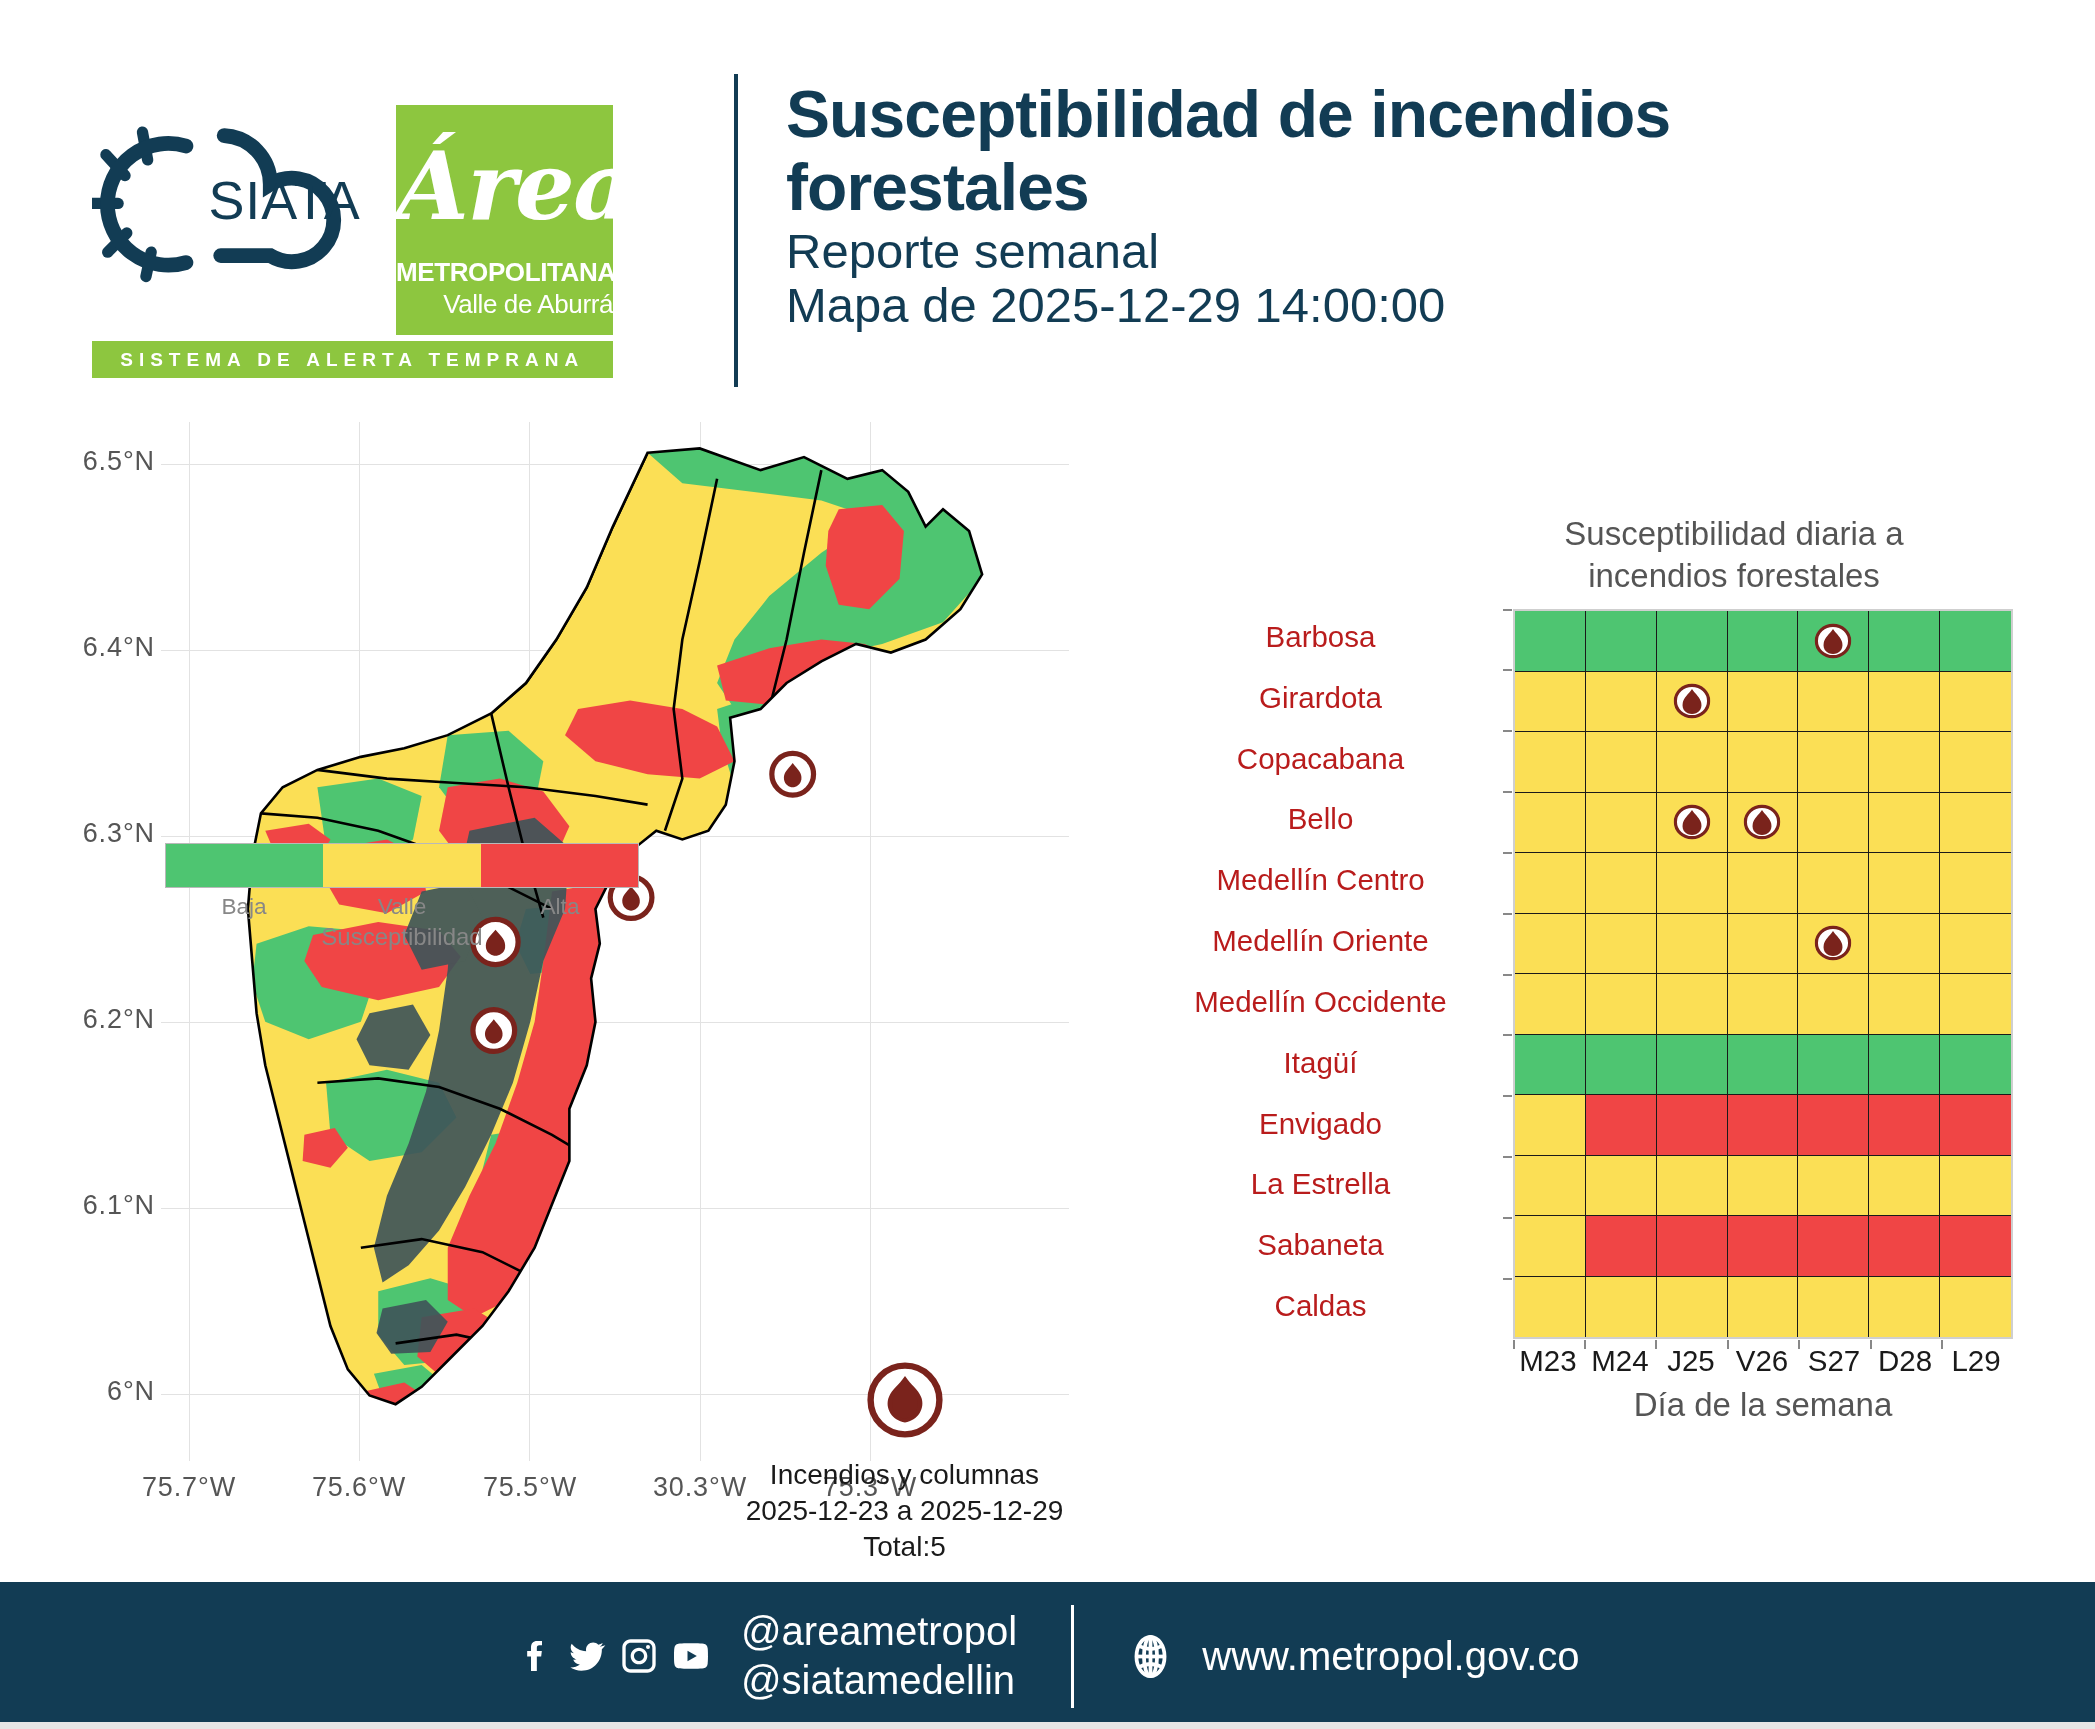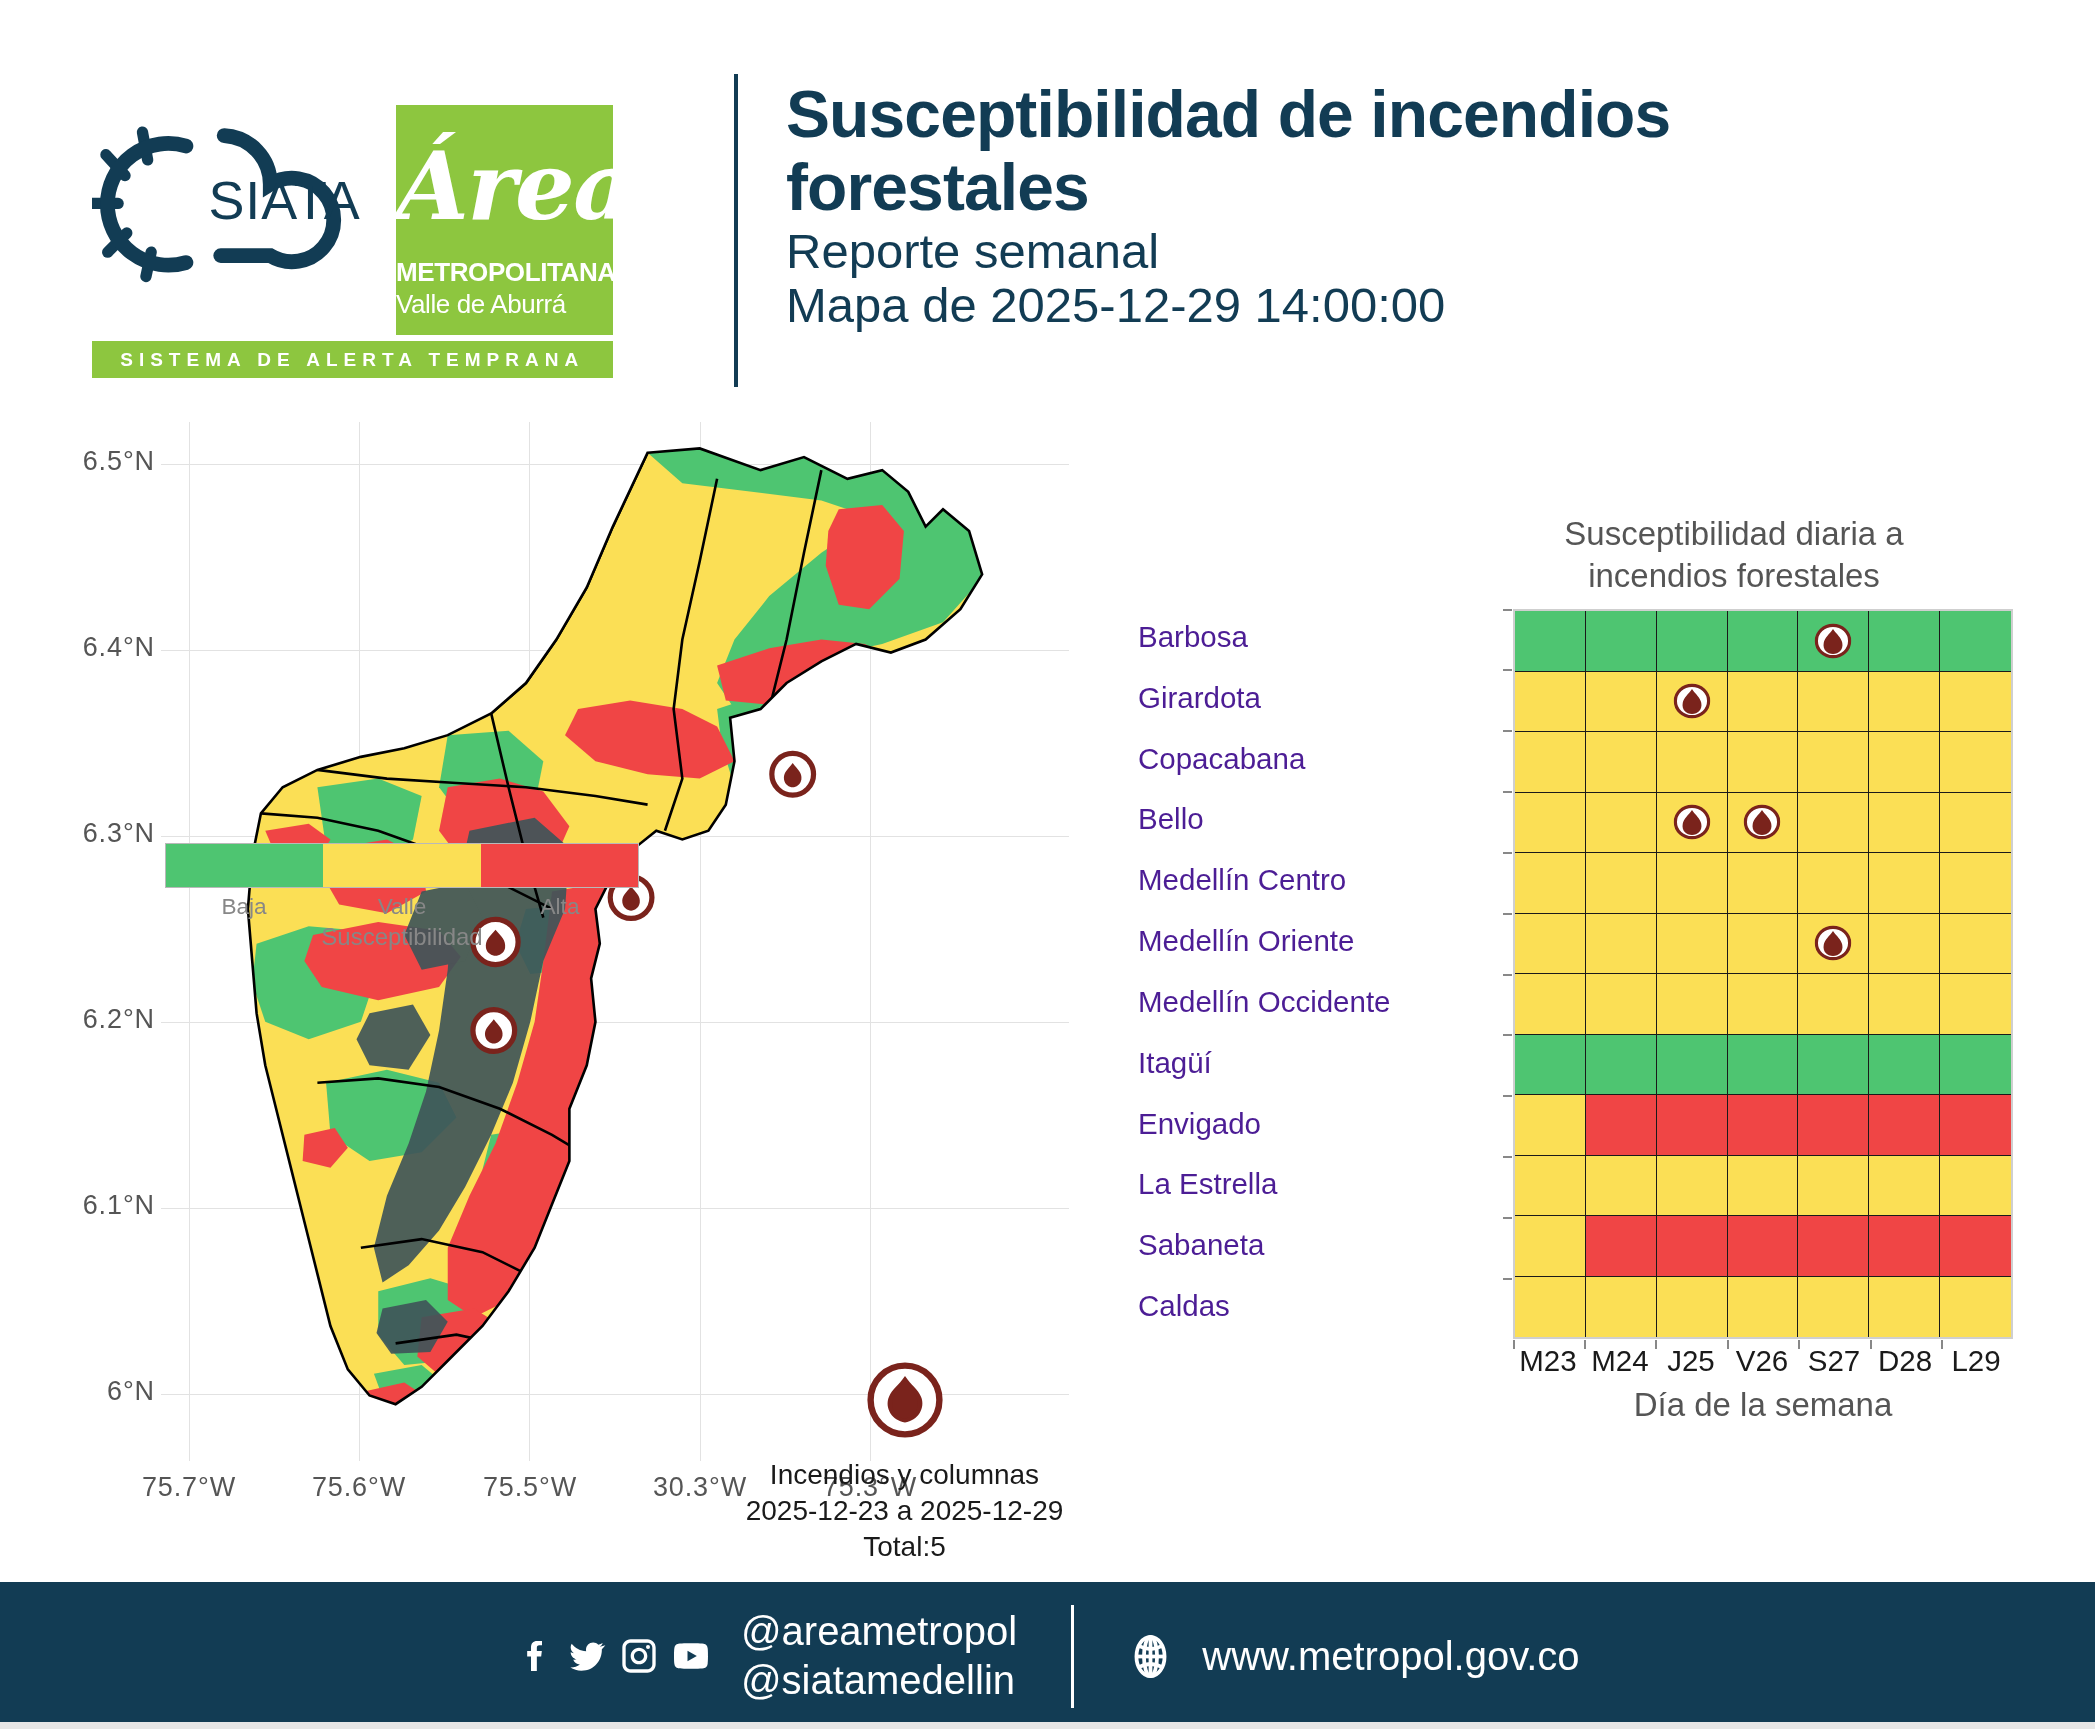--- a/index.html
+++ b/index.html
@@ -39,21 +39,21 @@
   }
   #area-sub1 {
     position: absolute; left: 0; top: 152px; width: 217px;
     color: #ffffff; font-size: 26px; font-weight: bold;
     text-align: center; letter-spacing: -0.4px;
     font-family: "Liberation Sans", sans-serif;
   }
   #area-sub2 {
     position: absolute; left: 0; top: 184px; width: 217px;
     color: #ffffff; font-size: 26px;
-    text-align: left; letter-spacing: -0.4px;
+    text-align: right; letter-spacing: -0.4px;
     font-family: "Liberation Sans", sans-serif;
   }
   #siata-tagline {
     position: absolute; left: 8.7px; top: 245px; width: 521px; height: 37px;
     background: #8DC63F;
     color: #ffffff;
     font-size: 19px;
     font-weight: bold;
     letter-spacing: 6px;
     text-align: center;
@@ -157,22 +157,22 @@
   .hcell {
     border-right: 1.7px solid #1a1a1a;
     border-bottom: 1.7px solid #1a1a1a;
     position: relative;
   }
   .hcell:nth-child(7n) { border-right: none; }
   .hcell.lastrow { border-bottom: none; }
   .hcell .fire { position: absolute; left: 50%; top: 50%;
     transform: translate(-50%, -50%); width: 37px; height: 37px; }
   .ylab {
-    position: absolute; right: 593px; width: 365px; text-align: left;
-    color: #4c1d95; font-size: 29.5px;
+    position: absolute; right: 593px; width: 365px; text-align: center;
+    color: #b91c1c; font-size: 29.5px;
     font-family: "Liberation Sans", sans-serif;
     white-space: nowrap;
   }
   .xlab {
     position: absolute; top: 944px; width: 104px; text-align: center;
     color: #1a1a1a; font-size: 29.5px;
     font-family: "Liberation Sans", sans-serif;
   }
   .ytickmark {
     position: absolute; right: 584px; width: 8.7px; height: 1.7px;

